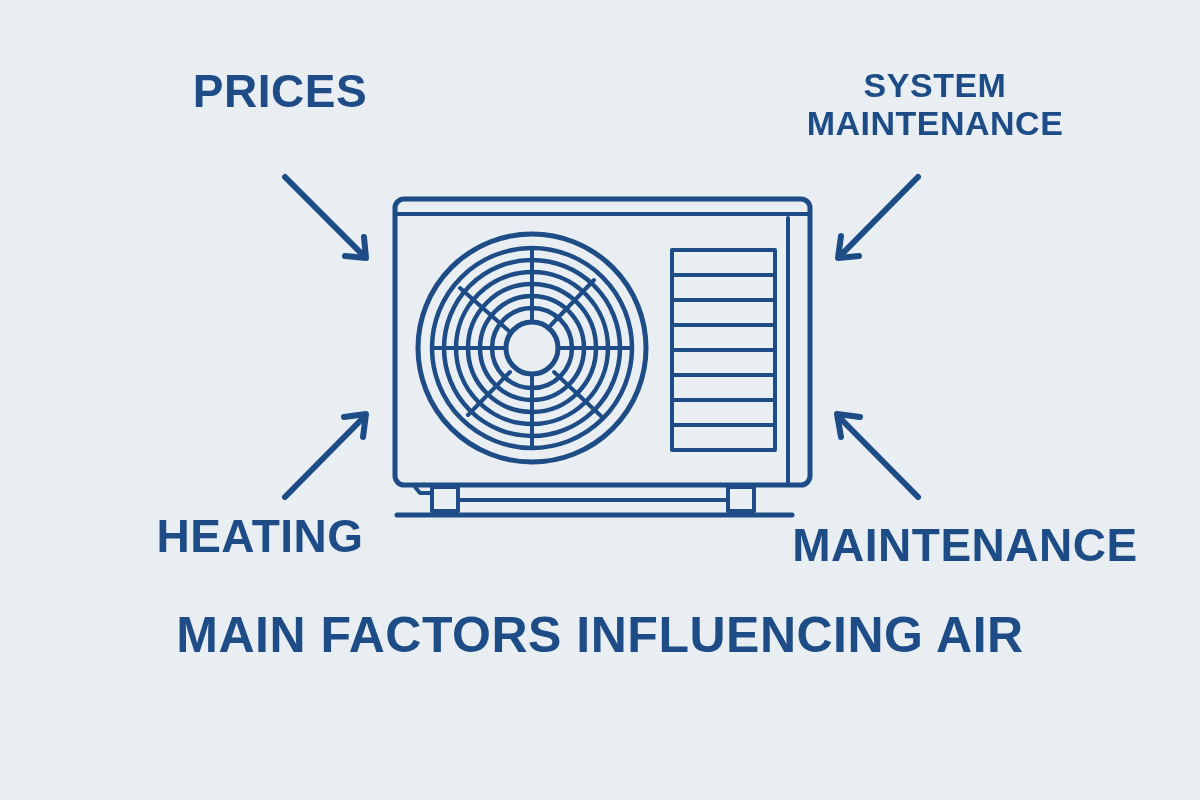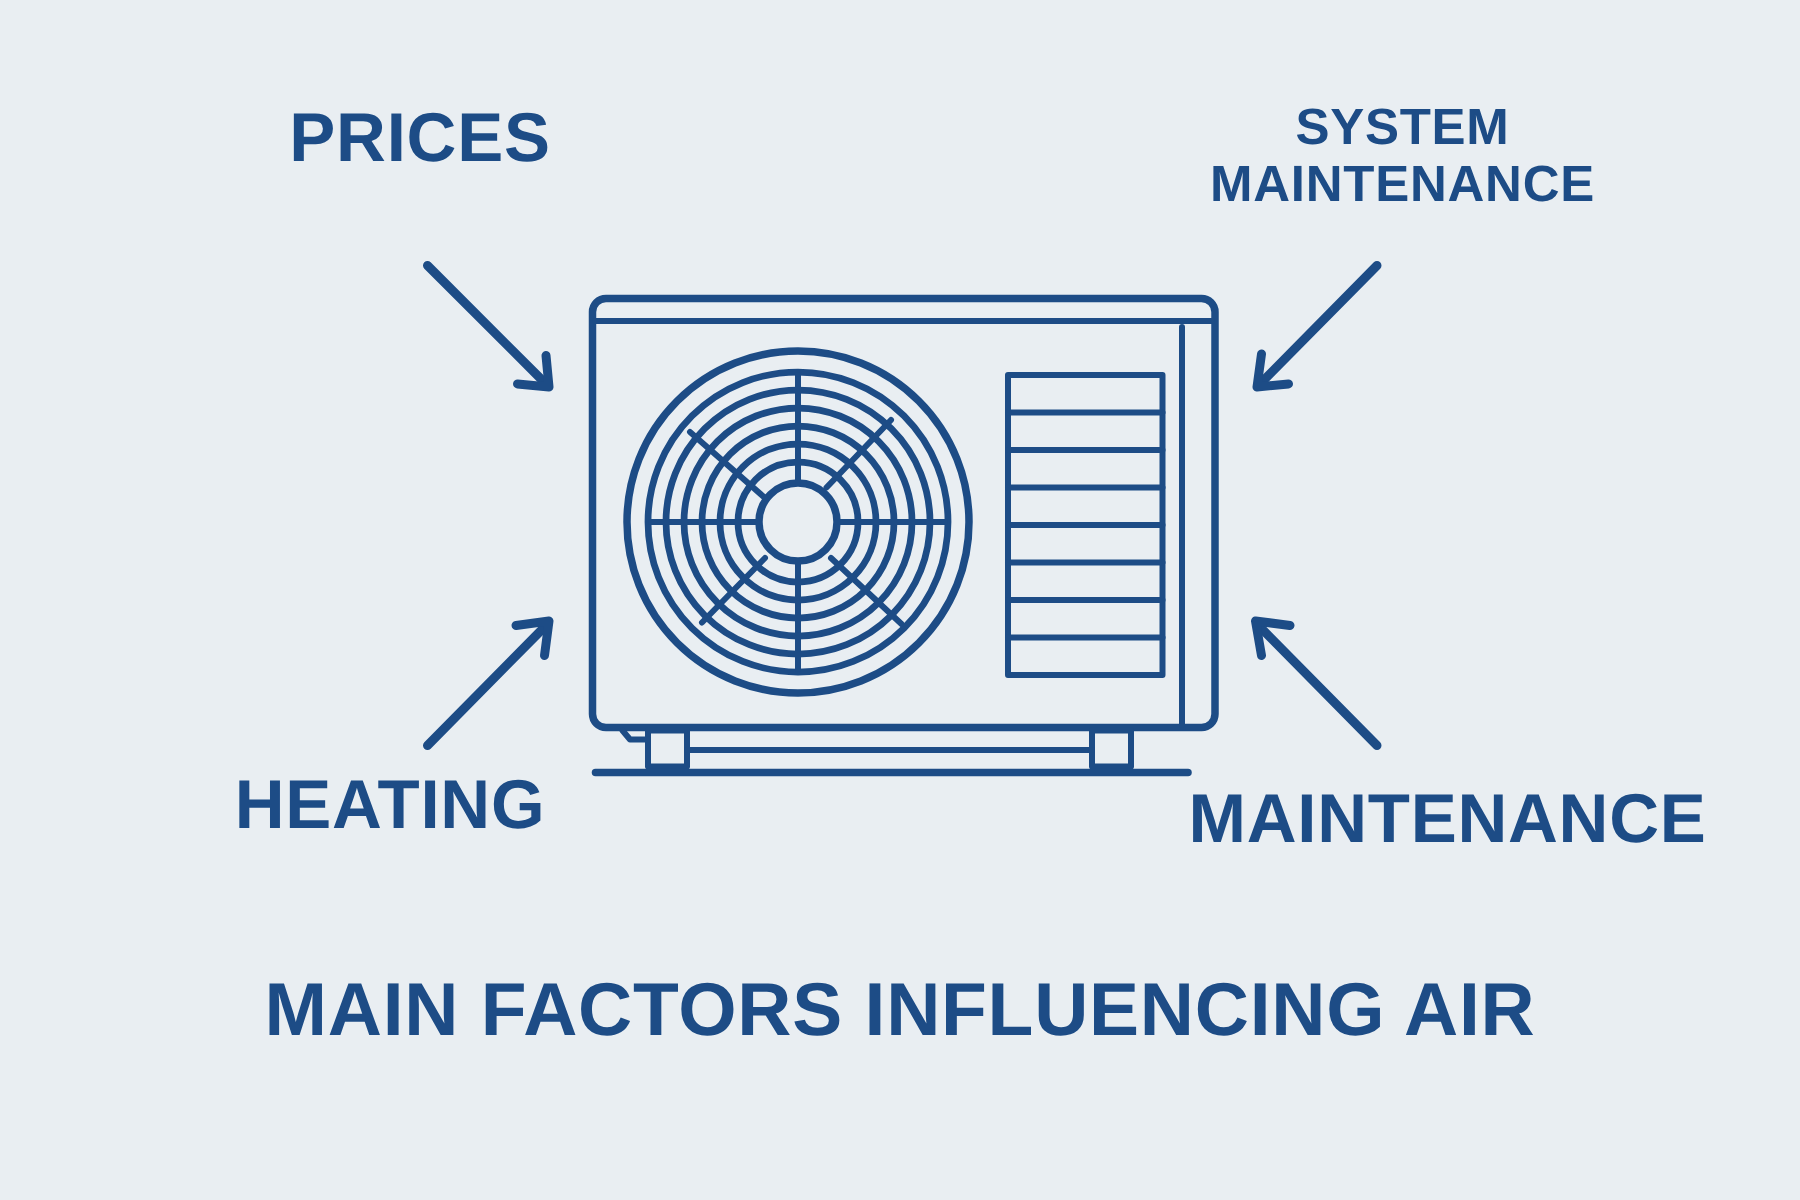--- a/index.html
+++ b/index.html
@@ -5,21 +5,21 @@
   html, body { margin:0; padding:0; }
   body { width:1200px; height:800px; background:#e9eef2; position:relative; overflow:hidden;
          font-family:"Liberation Sans", "DejaVu Sans", sans-serif; }
   .label { position:absolute; color:#1d4c86; font-weight:700; text-align:center; line-height:1.12;
            letter-spacing:0.5px; }
   .label span { display:block; }
   #lbl-elec { left:120px; top:66px; width:320px; font-size:46px; }
   #lbl-sys { left:790px; top:66px; width:290px; font-size:34px; }
   #lbl-prop { left:40px; top:511px; width:440px; font-size:46px; }
   #lbl-maint { left:790px; top:520px; width:350px; font-size:46px; }
-  #title { left:100px; top:644px; width:1000px; font-size:50px; line-height:1.18; }
+  #title { left:100px; top:606px; width:1000px; font-size:50px; line-height:1.18; }
   svg#diagram { position:absolute; left:0; top:0; }
 </style>
 </head>
 <body>
 
 <svg id="diagram" width="1200" height="800" viewBox="0 0 1200 800">
   <defs>
     <marker id="ah" viewBox="0 0 10 10" refX="8" refY="5" markerWidth="4.2" markerHeight="4.2" orient="auto">
       <path d="M1,1 L8,5 L1,9" fill="none" stroke="#1d4c86" stroke-width="2.2" stroke-linecap="round" stroke-linejoin="round"></path>
     </marker>

